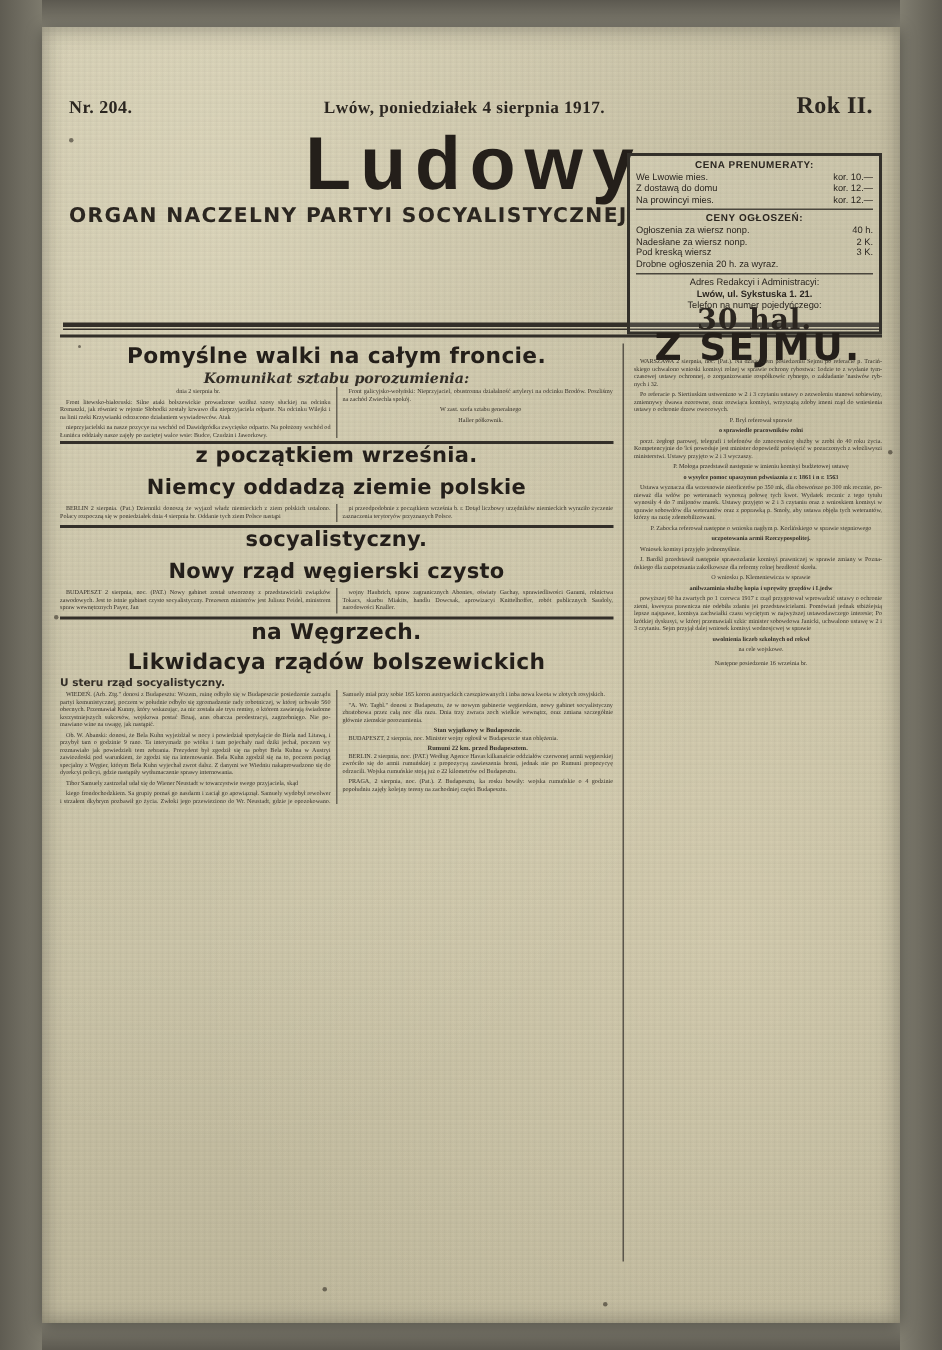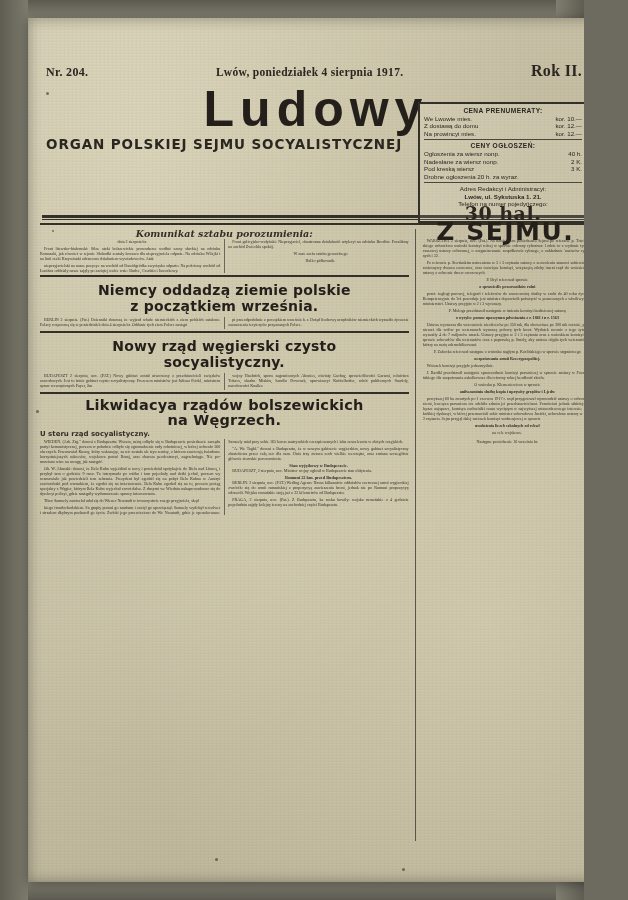--- a/index.html
+++ b/index.html
@@ -5,21 +5,21 @@
   html, body {
     margin: 0;
     padding: 0;
     background: #6d6a5f;
   }
   body {
     font-family: "Liberation Serif", serif;
   }
   .page {
     position: relative;
-    width: 584px;
+    width: 628px;
     height: 900px;
     overflow: hidden;
     background: #8a8577;
   }
   
   .paper {
     position: absolute;
     left: 28px;
     top: 18px;
     width: 572px;
@@ -222,21 +222,21 @@
   <div class="sheet">
 
     <div class="topline">
       <span class="issue">Nr. 204.</span>
       <span class="date">Lwów, poniedziałek 4 sierpnia 1917.</span>
       <span class="year">Rok II.</span>
     </div>
 
     <div class="title-block">
       <div class="title-sub">Ludowy</div>
-      <div class="title-tag">ORGAN POLSKIEJ SEJMU SOCYALISTYCZNEJ</div>
+      <div class="title-tag">ORGAN NACZELNY PARTYI SOCYALISTYCZNEJ</div>
 
       <div class="pricebox">
         <div class="hdr">CENA PRENUMERATY:</div>
         <div class="rows">
           <div class="row">
             <span>We Lwowie mies.</span>
             <span>kor. 10.—</span>
           </div>
           <div class="row">
             <span>Z dostawą do domu</span>
@@ -275,58 +275,59 @@
     </div>
 
     <div class="rule-thick"></div>
     <div class="rule-thin"></div>
 
     <div class="body">
 
       <div class="col left">
 
         <div>
+          <div class="headline h1-main">Pomyślne walki na całym froncie.</div>
           <div class="h-sub-ital">Komunikat sztabu porozumienia:</div>
           <div class="twocol">
             <p class="center">dnia 2 sierpnia br.</p>
             <p>Front litewsko-białoruski: Silne ataki bolszewickie prowadzone wzdłuż szosy słuckiej na odcinku Romaszki, jak również w rejonie Słobodki zostały krwawo dla nieprzyjaciela odparte. Na odcinku Wilejki i na linii rzeki Krzywianki odrzucono działaniem wywiadowców. Atak</p>
             <p>nieprzyjacielski na nasze pozycye na wschód od Dawidgródka zwycięsko odparto. Na położony wschód od Łunińca oddziały nasze zajęły po zaciętej walce wsie: Budce, Czudzin i Jaworkowy.</p>
             <p>Front galicyjsko-wołyński: Nieprzyjaciel, obustronna działalność artyleryi na odcinku Brodów. Poszliśmy na zachód Zwiechla spokój.</p>
             <p class="center">W zast. szefa sztabu generalnego</p>
             <p class="center">Haller półkownik.</p>
           </div>
         </div>
 
         <div class="hr-head"></div>
 
         <div>
+          <div class="headline h2-main" style="margin-top:-3px">z początkiem września.</div>
           <div class="headline h2-main">Niemcy oddadzą ziemie polskie</div>
-          <div class="headline h2-main" style="margin-top:-3px">z początkiem września.</div>
           <div class="twocol">
             <p>BERLIN 2 sierpnia. (Pat.) Dzienniki donoszą że wyjazd władz niemieckich z ziem polskich ustalono. Polacy rozpoczną się w poniedziałek dnia 4 sierpnia br. Oddanie tych ziem Polsce nastąpi</p>
             <p>pi przeodpodobnie z początkiem września b. r. Dotąd liczbowy urzędników niemieckich wyraziło życzenie zaznaczenia terytoryów przyznanych Polsce.</p>
           </div>
         </div>
 
         <div class="hr-head"></div>
 
         <div>
+          <div class="headline h2-main" style="margin-top:-3px">socyalistyczny.</div>
           <div class="headline h2-main">Nowy rząd węgierski czysto</div>
-          <div class="headline h2-main" style="margin-top:-3px">socyalistyczny.</div>
           <div class="twocol">
             <p>BUDAPESZT 2 sierpnia, noc. (PAT.) Nowy gabinet został utworzony z przedstawicieli związków zawodowych. Jest to istnie gabinet czysto socyalistyczny. Prezesem ministrów jest Juliusz Peidel, ministrem spraw wewnętrznych Payer, Jan</p>
             <p>wojny Haubrich, spraw zagranicznych Abonies, oświaty Gachay, sprawiedliwości Garami, rolnictwa Tokacs, skarbu Miakits, handlu Dowcsak, aprowizacyi Knittelhoffer, robót publicznych Sau­doly, narodowości Knaller.</p>
           </div>
         </div>
 
         <div class="hr-head"></div>
 
         <div>
+          <div class="headline h1-main" style="margin-top:-2px">na Węgrzech.</div>
           <div class="headline h1-main" style="margin-bottom:0">Likwidacya rządów bolszewickich</div>
-          <div class="headline h1-main" style="margin-top:-2px">na Węgrzech.</div>
           <div class="h-small-c">U steru rząd socyalistyczny.</div>
           <div class="twocol">
             <p>WIEDEŃ. (Arb. Ztg." donosi z Budapesztu: Wszem, ruinę odbyło się w Budapeszcie posiedzenie zarządu partyi komunistycznej, poczem w południe odbyło się zgromadzenie rady robotniczej, w której uchwało 560 obecnych. Przemawiał Kunny, który wskazując, za nic została ale tryu remisy, o którem zawierają świadome korzystniejszych sukcesów, wojskowa postać Bruaj, aras obarcza peodestracyi, zagrzebnięgo. Nie po­mawiano wine na uwagę, jak nastąpić.</p>
             <p>Ob. W. Abanski: donosi, że Bela Kuhn wy­jeżdżał w nocy i powiedział spotykajcie do Biela nad Litawą, i przybył tam o godzinie 9 rano. Ta intery­madz po wtóku i tam pojechały nad dziki jechał, poczem wy rozmawiało jak powiedzieli tem ze­brania. Prezydent był zgodził się na pobyt Bela Kuhna w Austryi zawiozdoski pod warunkiem, że zgodzi się na internowanie. Bela Kuhn zgodził się na to, po­czem pociąg specjalny z Węgier, którym Bela Kuhn wyjechał zwrot dalsz. Z danymi we Wiedniu naka­prowadzono się do dyrekcyi policyi, gdzie nastą­piły wytłumaczenie sprawy internowania.</p>
             <p>Tibor Samuely zastrzelał udał się do Wiener Neustadt w towarzystwie swego przyjaciela, skąd</p>
             <p>kiego frondochodzkiem. Sa grupiy pomaś go nas­darm i zaciął go apowiąznął. Samuely wydobył re­wolwer i strzałem dkybrym pozbawił go życia. Zwłoki jego przewieziono do Wr. Neustadt, gdzie je opozokowano. Samuely miał przy sobie 165 koron austryackich czeszpiowanych i inba nowa kwota w złotych rosyjskich.</p>
             <p>"A. Wr. Tagbl." donosi z Budapesztu, że w nowym gabinecie węgierskim, nowy gabinet socyalistyczny zbratobowa przez całą noc dla razu. Dnia trzy zwra­ca zoch wielkie wewnątrz, oraz zmiana szczegółnie głównie ziemskie porozumienia.</p>
             <div class="tiny-center">Stan wyjątkowy w Budapeszcie.</div>
             <p>BUDAPESZT, 2 sierpnia, noc. Minister wojny ogłosił w Budapeszcie stan oblężenia.</p>
             <div class="tiny-center">Rumuni 22 km. przed Budapesztem.</div>

